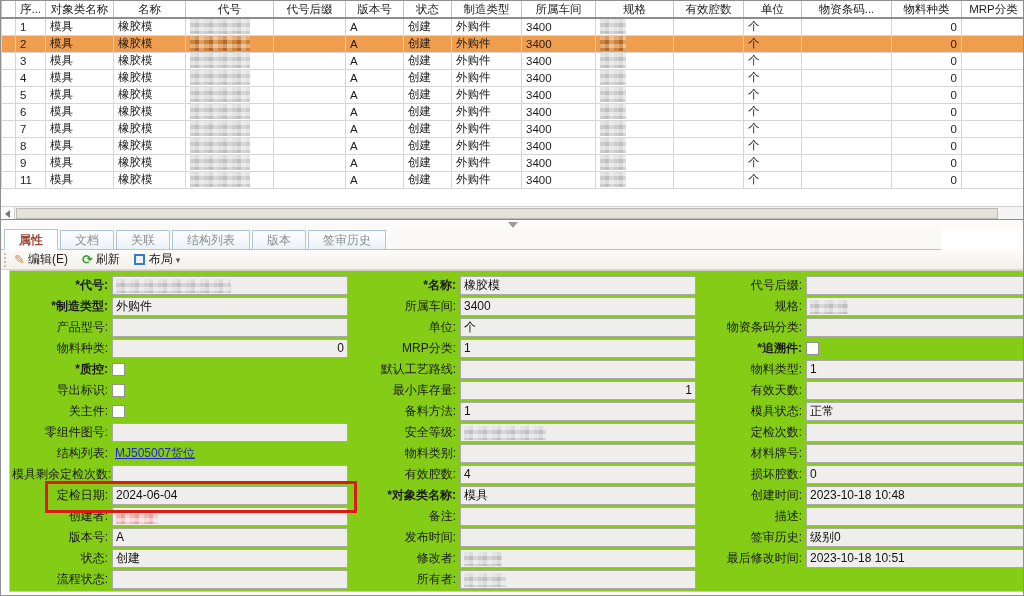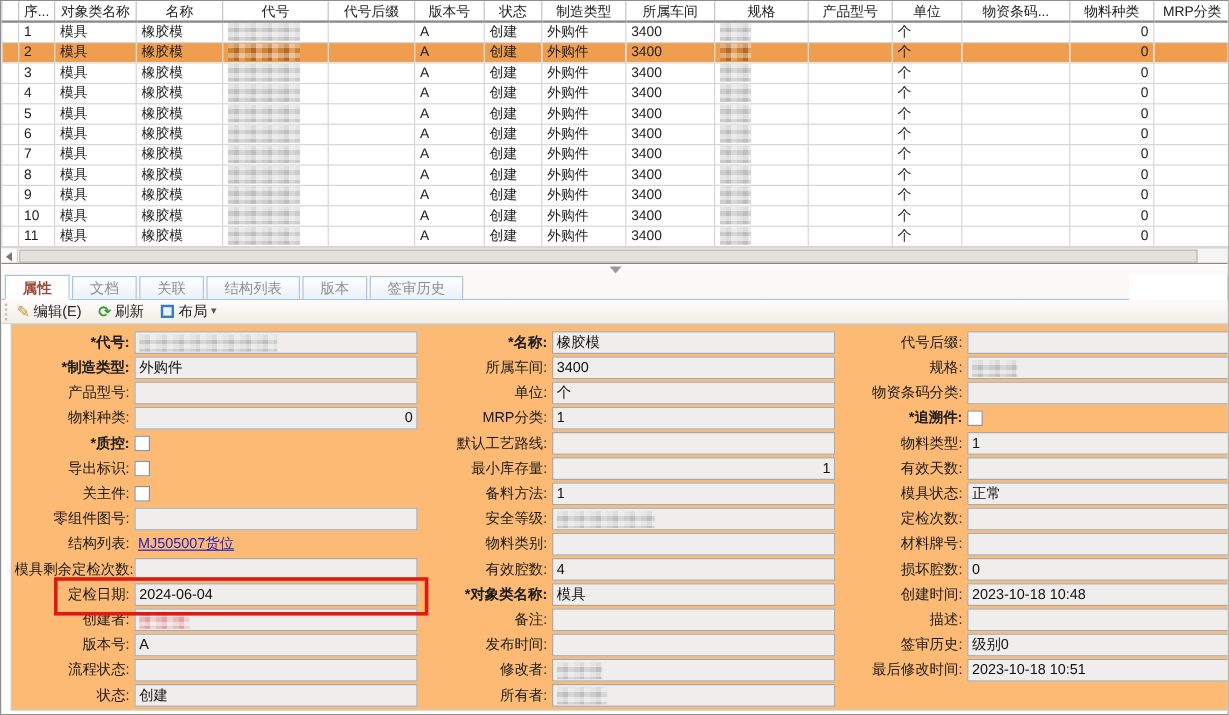--- a/index.html
+++ b/index.html
@@ -66,21 +66,21 @@
   .tb-item { display:flex; align-items:center; margin-right:14px; cursor:default; }
   .tb-item .icn { margin-right:3px; font-size:13px; line-height:13px; }
   .icn.pencil { color:#c8922e; }
   .icn.refresh { color:#2f9e2f; font-weight:bold; }
   .layout-sq { width:11px; height:11px; border:2px solid #3a7ac0; background:#eaf2fb;
     margin-right:4px; }
   .caret { font-size:9px; color:#555; margin-left:3px; }
 
   
   .form { position:absolute; left:8px; top:269px; width:1015px; height:322px;
-    background:#fdba74; border:1px solid #cfc9bf; border-right:none; overflow:hidden; }
+    background:#84cc16; border:1px solid #cfc9bf; border-right:none; overflow:hidden; }
   .fcol { position:absolute; top:4px; }
   .fcol.c1 { left:2px;   width:336px; }
   .fcol.c2 { left:338px; width:348px; }
   .fcol.c3 { left:686px; width:329px; }
   .f-row { display:flex; align-items:center; height:21px; }
   .f-label { text-align:right; padding-right:4px; font-size:12px; color:#1a1a1a;
     white-space:nowrap; overflow:hidden; }
   .c1 .f-label { width:100px; } .c2 .f-label { width:112px; } .c3 .f-label { width:110px; }
   .f-label.req { font-weight:bold; }
   .f-input { flex:1; height:19px; line-height:17px; border:1px solid #a9a9a9;
@@ -123,21 +123,21 @@
           <th>序...</th>
           <th>对象类名称</th>
           <th>名称</th>
           <th>代号</th>
           <th>代号后缀</th>
           <th>版本号</th>
           <th>状态</th>
           <th>制造类型</th>
           <th>所属车间</th>
           <th>规格</th>
-          <th>产品型号</th>
+          <th>有效腔数</th>
           <th>单位</th>
           <th>物资条码...</th>
           <th>物料种类</th>
           <th>MRP分类</th>
         </tr>
       </thead>
     <tbody id="grid-body">
         <tr>
           <td></td>
           <td>1</td>
@@ -310,42 +310,20 @@
           </td>
           <td></td>
           <td>个</td>
           <td></td>
           <td class="ra">0</td>
           <td></td>
         </tr>
         <tr>
           <td></td>
           <td>9</td>
-          <td>模具</td>
-          <td>橡胶模</td>
-          <td>
-            <div class="px-redact" style="width: 60px;"></div>
-          </td>
-          <td></td>
-          <td>A</td>
-          <td>创建</td>
-          <td>外购件</td>
-          <td>3400</td>
-          <td>
-            <div class="px-redact" style="width: 26px;"></div>
-          </td>
-          <td></td>
-          <td>个</td>
-          <td></td>
-          <td class="ra">0</td>
-          <td></td>
-        </tr>
-        <tr>
-          <td></td>
-          <td>10</td>
           <td>模具</td>
           <td>橡胶模</td>
           <td>
             <div class="px-redact" style="width: 60px;"></div>
           </td>
           <td></td>
           <td>A</td>
           <td>创建</td>
           <td>外购件</td>
           <td>3400</td>
@@ -472,26 +450,26 @@
           <div class="f-label">创建者:</div>
           <div class="f-input">
             <div class="px-redact pink" style="width: 42px;"></div>
           </div>
         </div>
         <div class="f-row">
           <div class="f-label">版本号:</div>
           <div class="f-input">A</div>
         </div>
         <div class="f-row">
-          <div class="f-label">流程状态:</div>
-          <div class="f-input"></div>
-        </div>
-        <div class="f-row">
           <div class="f-label">状态:</div>
           <div class="f-input">创建</div>
+        </div>
+        <div class="f-row">
+          <div class="f-label">流程状态:</div>
+          <div class="f-input"></div>
         </div>
       </div>
       <div class="fcol c2">
         <div class="f-row">
           <div class="f-label req">*名称:</div>
           <div class="f-input">橡胶模</div>
         </div>
         <div class="f-row">
           <div class="f-label">所属车间:</div>
           <div class="f-input">3400</div>

